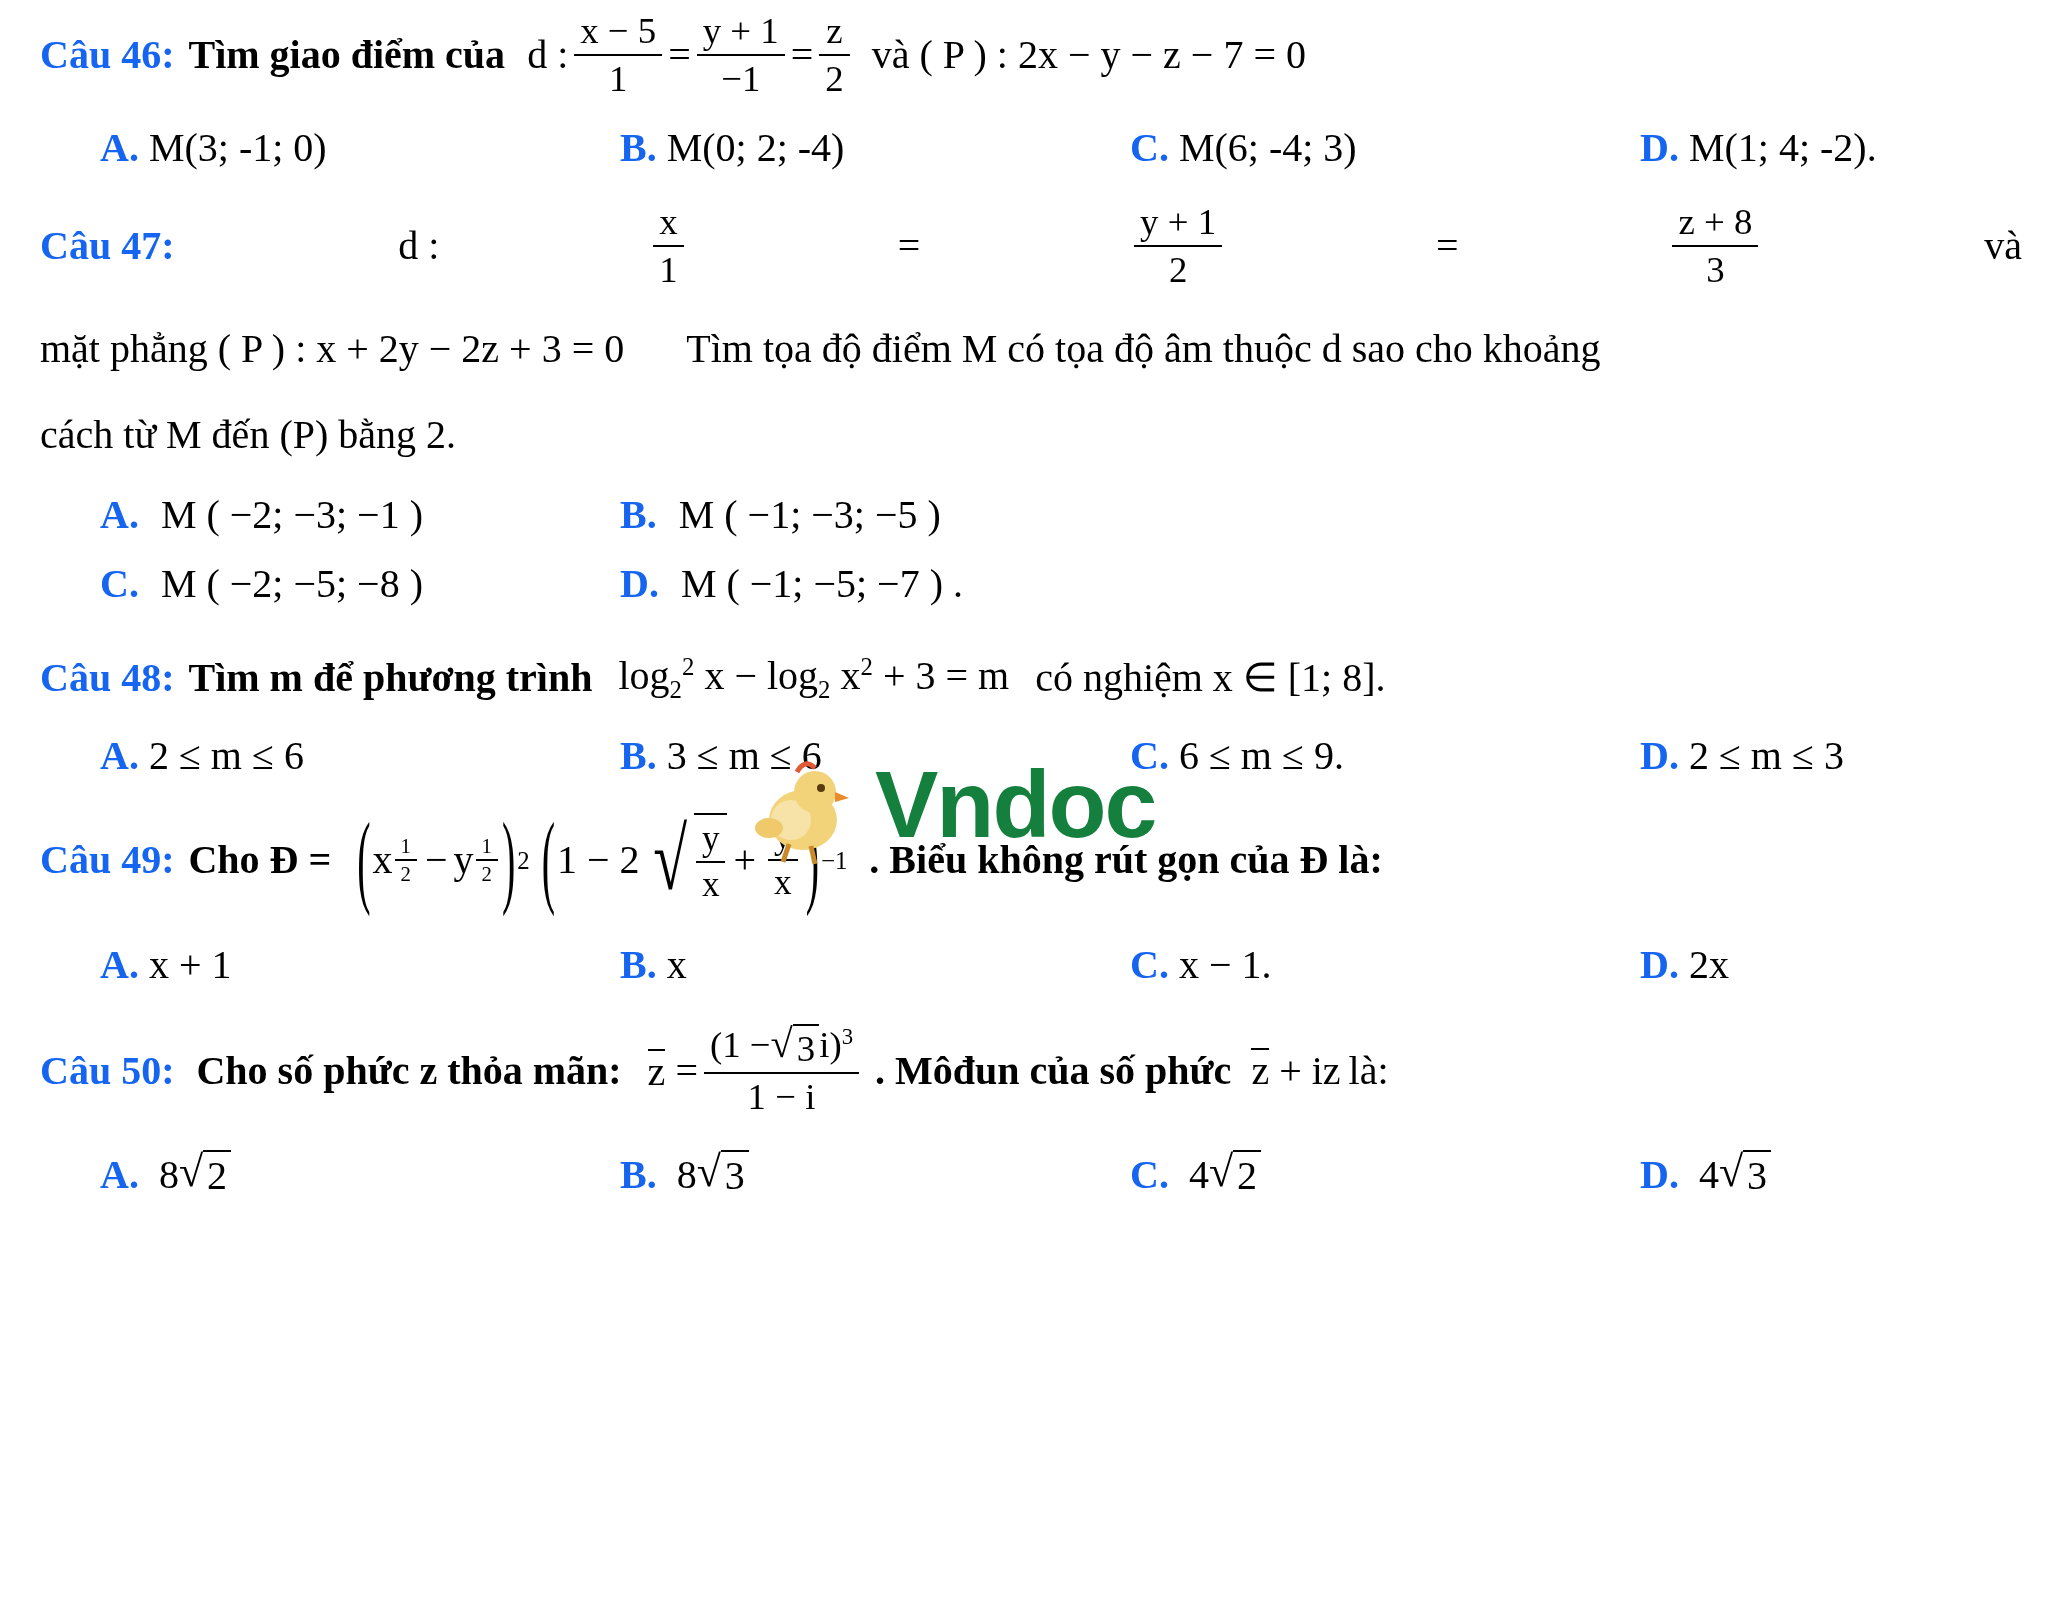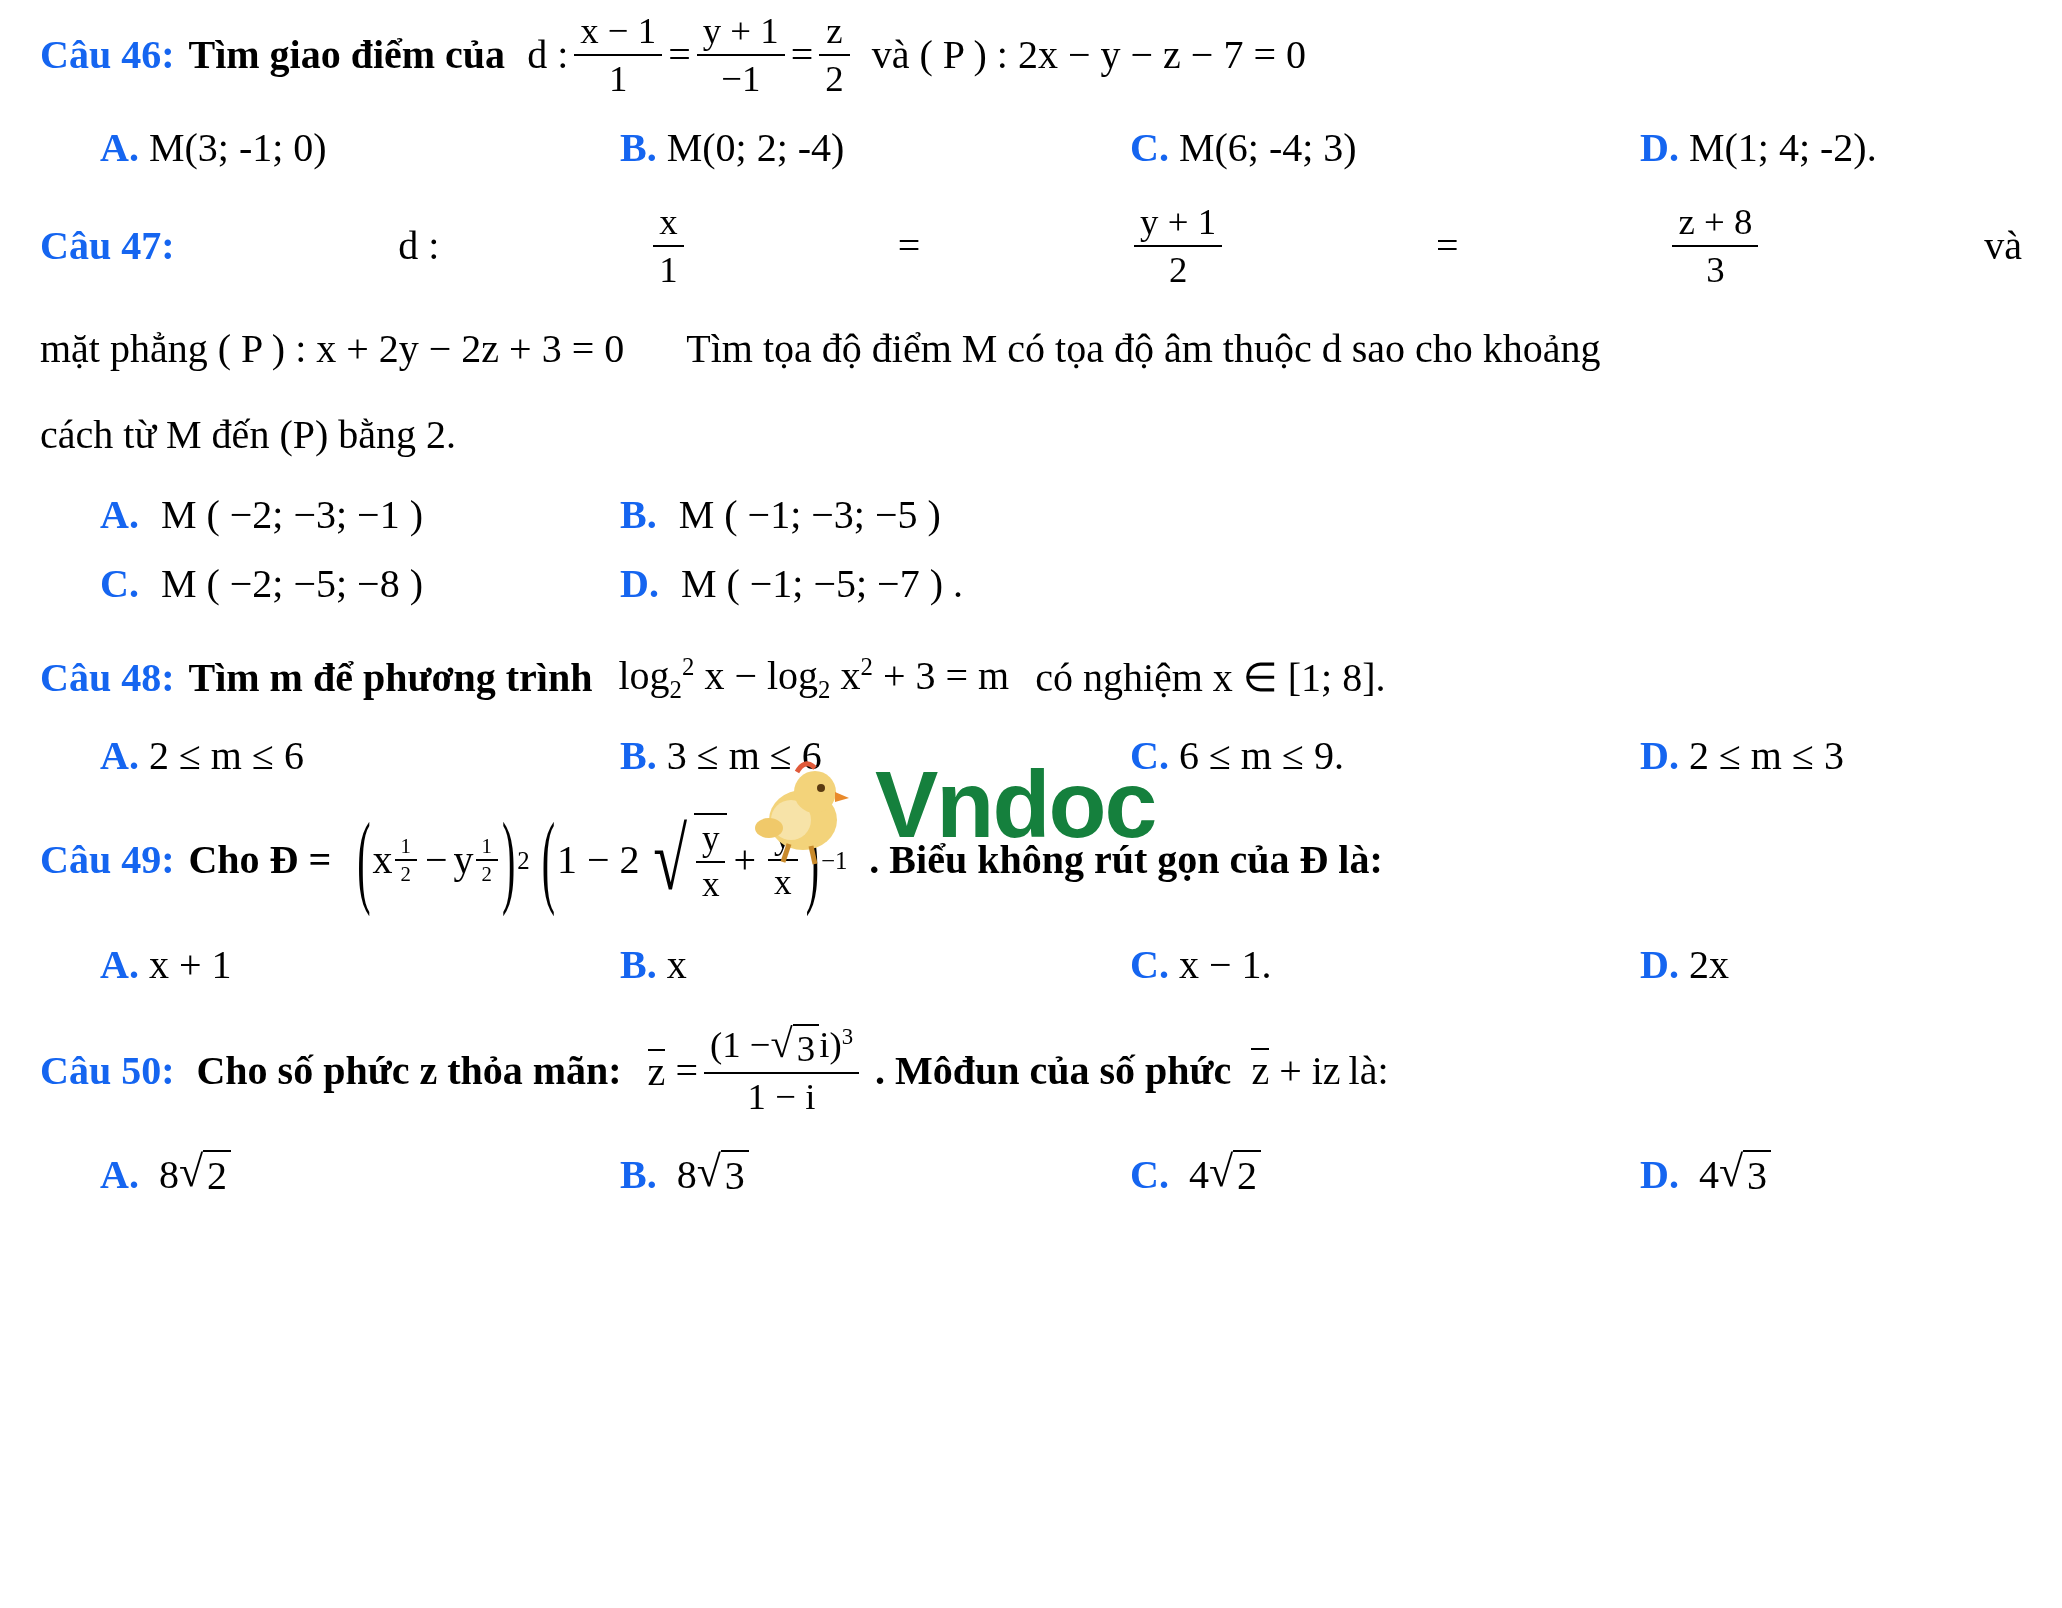--- a/index.html
+++ b/index.html
@@ -148,21 +148,21 @@
 <body>
 
 <div class="page">
 
   <div class="qblock" style="padding-top:8px;">
     <div class="qline">
       <span class="qlabel">Câu 46:</span>
       <span style="margin-left:14px; font-weight:bold;">Tìm giao điểm của</span>
       <span style="margin-left:22px;">d :</span>
       <span class="frac">
-        <span class="num">x − 1</span>
+        <span class="num">x − 5</span>
         <span class="den">1</span>
       </span>
       <span>=</span>
       <span class="frac">
         <span class="num">y + 1</span>
         <span class="den">−1</span>
       </span>
       <span>=</span>
       <span class="frac">
         <span class="num">z</span>

